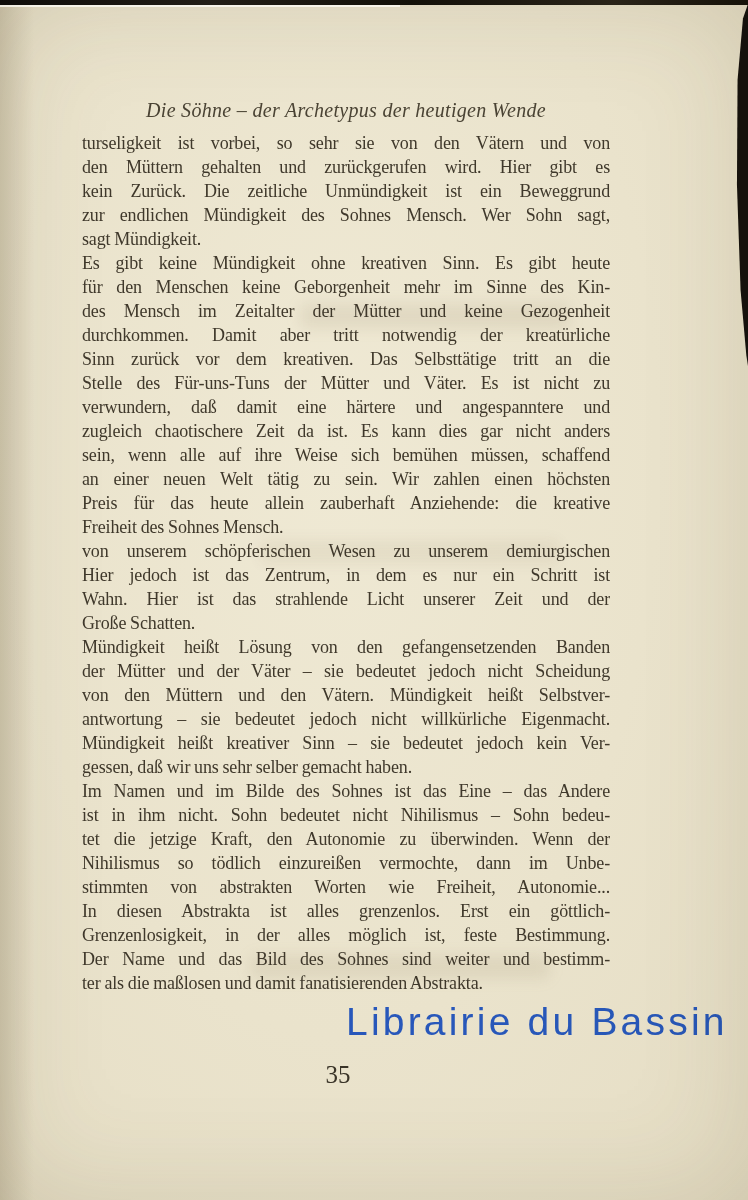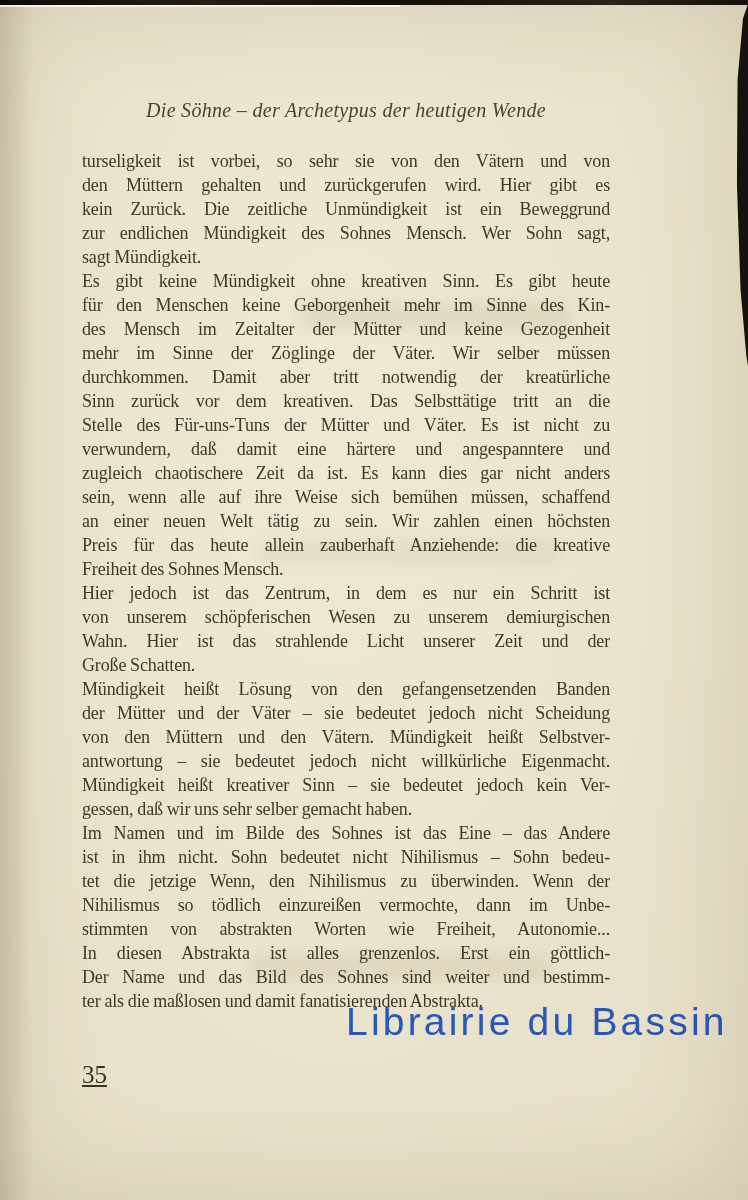--- a/index.html
+++ b/index.html
@@ -54,37 +54,35 @@
     letter-spacing: 0.3px;
     color: #4a4334;
   }
   .body-text {
     position: absolute; left: 82px; top: 131px; width: 528px;
     font-size: 18px;
     line-height: 24px;
     letter-spacing: -0.15px;
     word-spacing: -0.5px;
     color: #3f382b;
-    margin-top: 18px;
   }
   .line {
     height: 24px;
     overflow: hidden;
     text-align: justify;
     text-align-last: justify;
   }
   .line.para-end { text-align-last: left; }
   .folio {
     position: absolute; left: 82px; top: 1061px; width: 528px;
-    text-align: left;
+    text-align: center;
     padding-right: 16px;
     box-sizing: border-box;
     font-size: 25px;
     color: #3a3428;
-    text-decoration: underline;
   }
   
   .watermark {
     position: absolute; left: 346px; top: 1000px;
     font-family: "Liberation Sans", sans-serif;
     font-size: 39px;
     letter-spacing: 3.2px;
     white-space: nowrap;
     mix-blend-mode: multiply;
     opacity: 0.94;
@@ -106,46 +104,46 @@
 
   <div class="body-text">
       <div class="line">turseligkeit ist vorbei, so sehr sie von den Vätern und von</div>
       <div class="line">den Müttern gehalten und zurückgerufen wird. Hier gibt es</div>
       <div class="line">kein Zurück. Die zeitliche Unmündigkeit ist ein Beweggrund</div>
       <div class="line">zur endlichen Mündigkeit des Sohnes Mensch. Wer Sohn sagt,</div>
       <div class="line para-end">sagt Mündigkeit.</div>
       <div class="line">Es gibt keine Mündigkeit ohne kreativen Sinn. Es gibt heute</div>
       <div class="line">für den Menschen keine Geborgenheit mehr im Sinne des Kin-</div>
       <div class="line">des Mensch im Zeitalter der Mütter und keine Gezogenheit</div>
-      <div class="line">mehr im Sinne der Zöglinge der Väter. Wir selber müssen</div>
       <div class="line">durchkommen. Damit aber tritt notwendig der kreatürliche</div>
       <div class="line">Sinn zurück vor dem kreativen. Das Selbsttätige tritt an die</div>
       <div class="line">Stelle des Für-uns-Tuns der Mütter und Väter. Es ist nicht zu</div>
       <div class="line">verwundern, daß damit eine härtere und angespanntere und</div>
       <div class="line">zugleich chaotischere Zeit da ist. Es kann dies gar nicht anders</div>
       <div class="line">sein, wenn alle auf ihre Weise sich bemühen müssen, schaffend</div>
       <div class="line">an einer neuen Welt tätig zu sein. Wir zahlen einen höchsten</div>
       <div class="line">Preis für das heute allein zauberhaft Anziehende: die kreative</div>
       <div class="line para-end">Freiheit des Sohnes Mensch.</div>
+      <div class="line">von unserem schöpferischen Wesen zu unserem demiurgischen</div>
       <div class="line">Hier jedoch ist das Zentrum, in dem es nur ein Schritt ist</div>
-      <div class="line">von unserem schöpferischen Wesen zu unserem demiurgischen</div>
       <div class="line">Wahn. Hier ist das strahlende Licht unserer Zeit und der</div>
       <div class="line para-end">Große Schatten.</div>
       <div class="line">Mündigkeit heißt Lösung von den gefangensetzenden Banden</div>
       <div class="line">der Mütter und der Väter – sie bedeutet jedoch nicht Scheidung</div>
       <div class="line">von den Müttern und den Vätern. Mündigkeit heißt Selbstver-</div>
       <div class="line">antwortung – sie bedeutet jedoch nicht willkürliche Eigenmacht.</div>
       <div class="line">Mündigkeit heißt kreativer Sinn – sie bedeutet jedoch kein Ver-</div>
       <div class="line para-end">gessen, daß wir uns sehr selber gemacht haben.</div>
       <div class="line">Im Namen und im Bilde des Sohnes ist das Eine – das Andere</div>
       <div class="line">ist in ihm nicht. Sohn bedeutet nicht Nihilismus – Sohn bedeu-</div>
-      <div class="line">tet die jetzige Wenn, den Nihilismus zu überwinden. Wenn der</div>
+      <div class="line">tet die jetzige Kraft, den Autonomie zu überwinden. Wenn der</div>
       <div class="line">Nihilismus so tödlich einzureißen vermochte, dann im Unbe-</div>
       <div class="line">stimmten von abstrakten Worten wie Freiheit, Autonomie...</div>
       <div class="line">In diesen Abstrakta ist alles grenzenlos. Erst ein göttlich-</div>
+      <div class="line">Grenzenlosigkeit, in der alles möglich ist, feste Bestimmung.</div>
       <div class="line">Der Name und das Bild des Sohnes sind weiter und bestimm-</div>
       <div class="line para-end">ter als die maßlosen und damit fanatisierenden Abstrakta.</div>
     </div>
 
   <div class="folio">35</div>
 
   <div class="watermark" style="color: rgb(29, 88, 232);">Librairie du Bassin</div>
 
   <div class="edge-top"></div>
   <div class="edge-top-highlight"></div>

